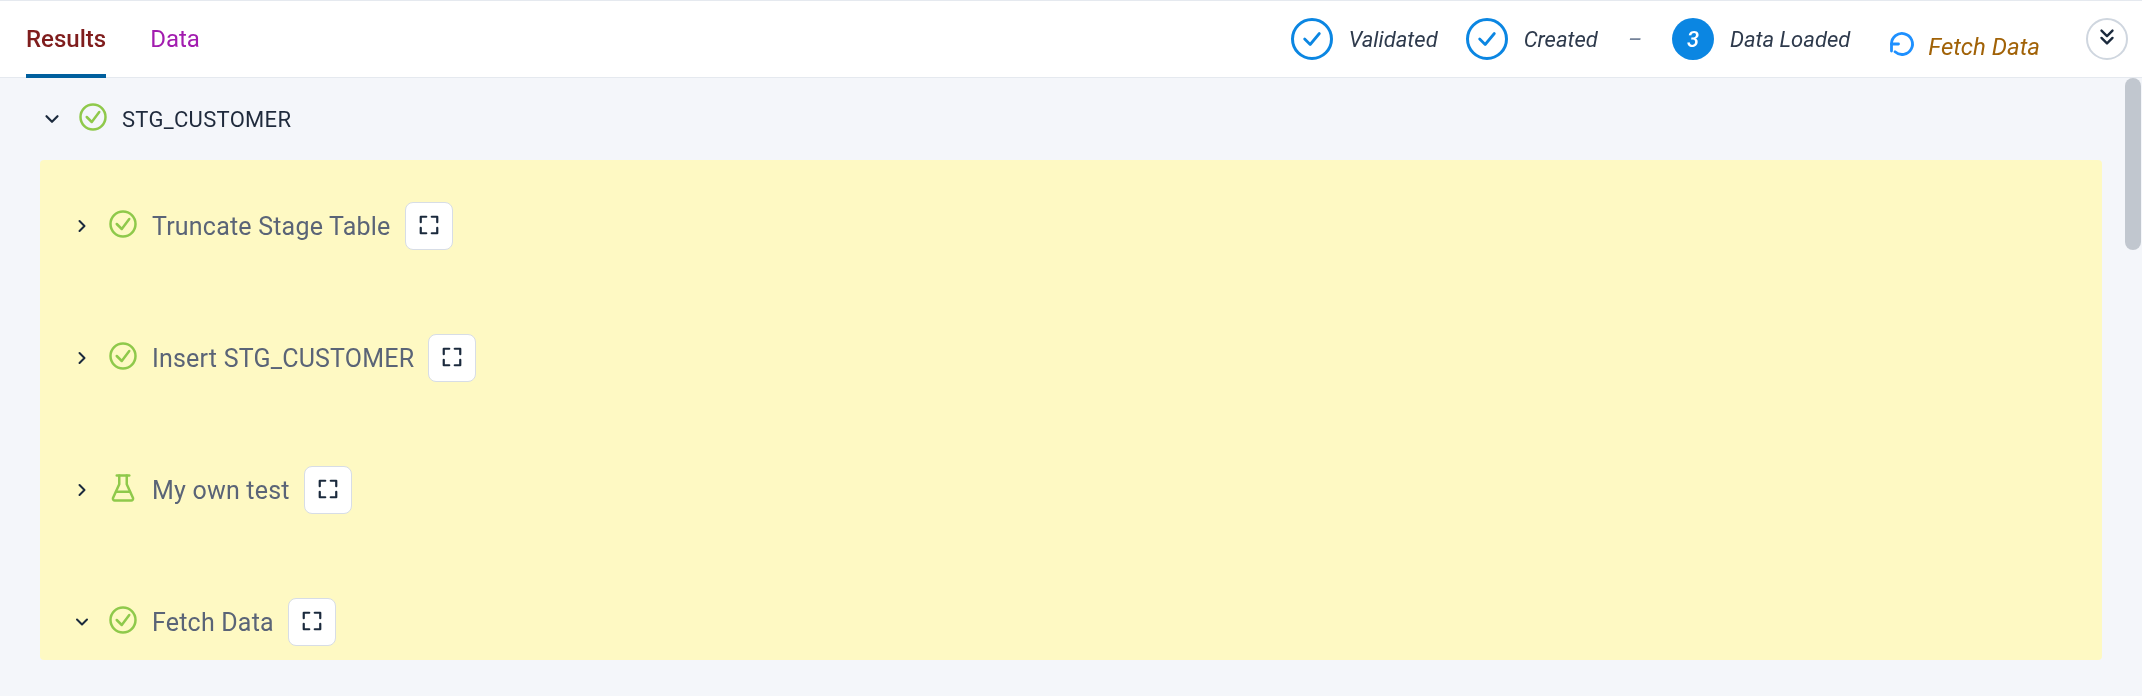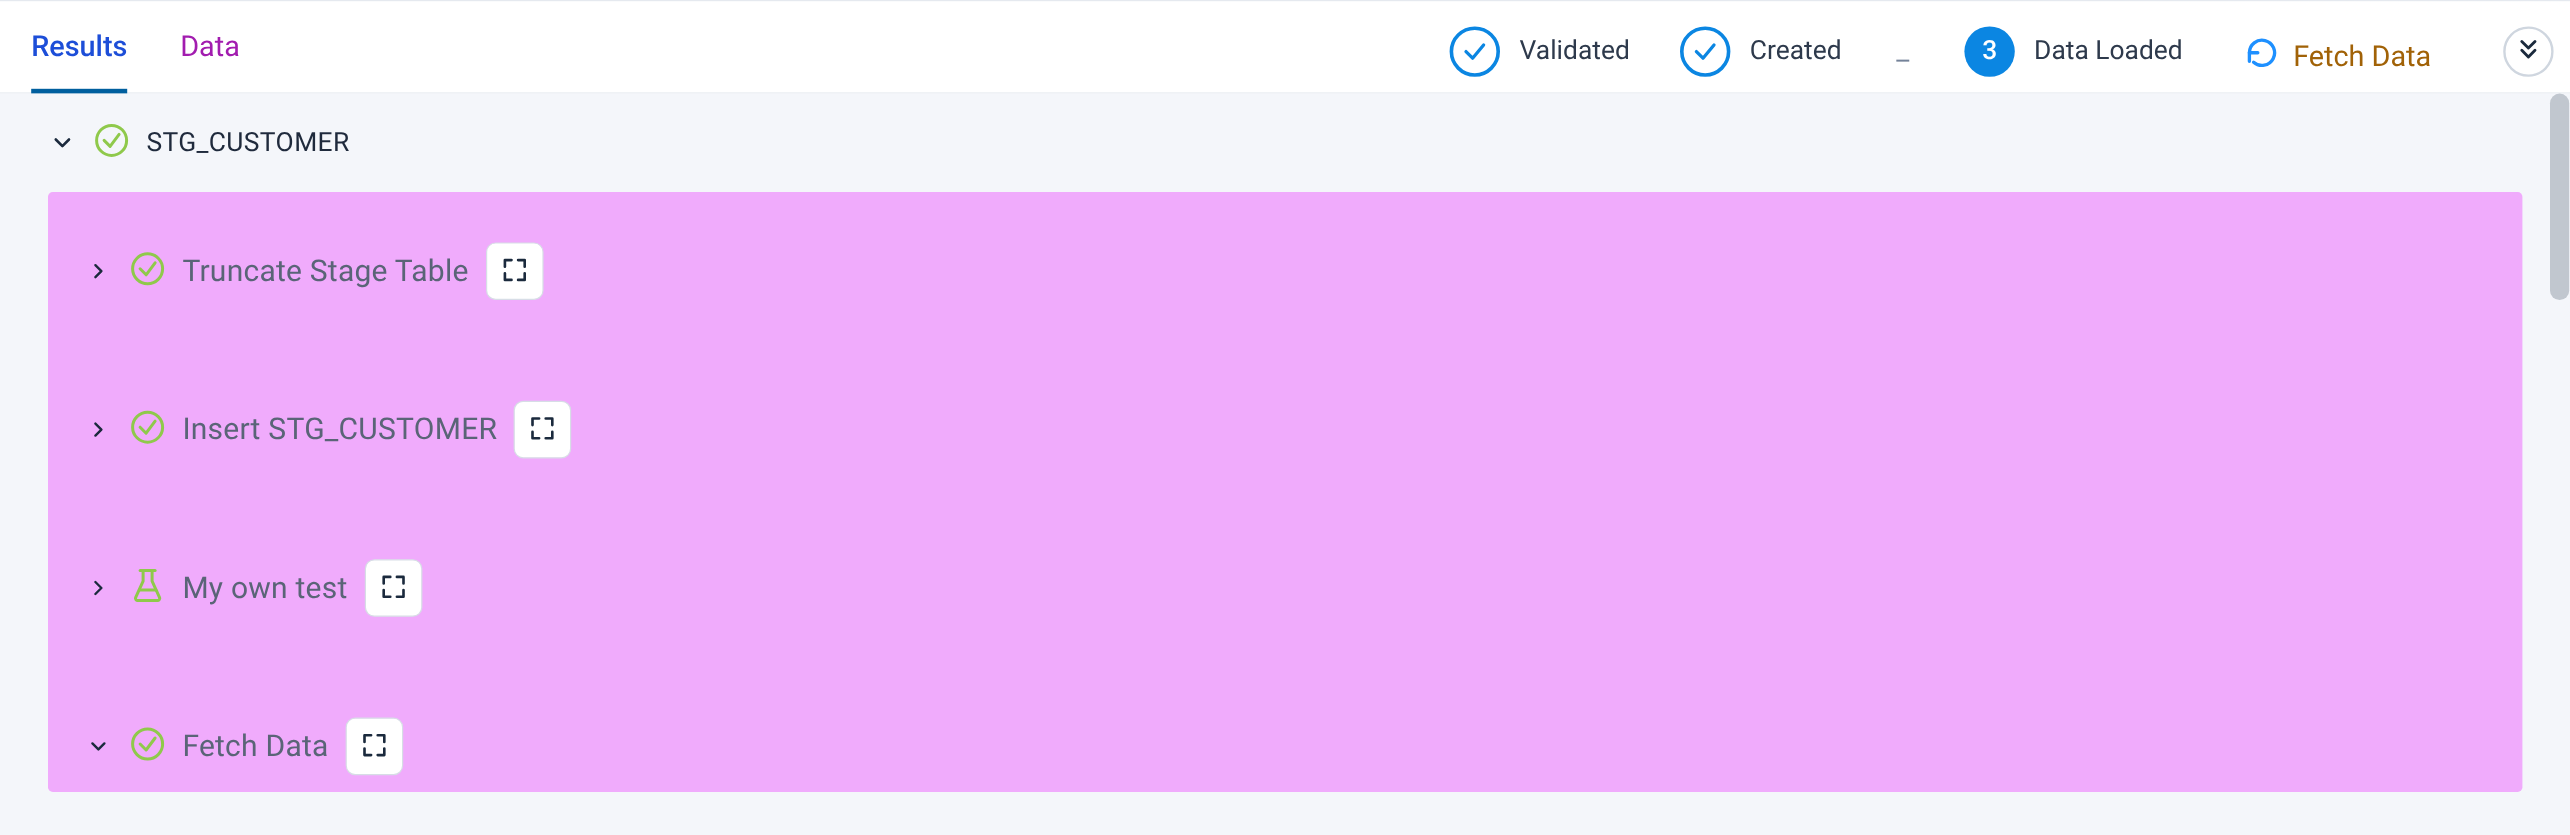--- a/index.html
+++ b/index.html
@@ -34,36 +34,37 @@
     .tab {
       font-size: 24px;
       color: #a21caf;
       cursor: pointer;
       height: 100%;
       display: flex;
       align-items: center;
       position: relative;
     }
     .tab.active {
-      color: #1d4ed8;
+      color: #7f1d1d;
       font-weight: 500;
     }
     .tab.active::after {
       content: "";
       position: absolute;
       left: 0;
       right: 0;
       bottom: -1px;
       height: 4px;
       background: #005f9e;
     }
     .status-area {
       display: flex;
-      align-items: flex-end;
-      gap: 42px;
+      align-items: center;
+      gap: 28px;
+      font-style: italic;
     }
     .status-item {
       display: flex;
       align-items: center;
       gap: 16px;
     }
     .status-circle {
       width: 42px;
       height: 42px;
       border-radius: 50%;
@@ -134,21 +135,21 @@
       align-items: center;
       gap: 14px;
       padding: 24px 40px;
     }
     .group-title {
       font-size: 22px;
       color: #1f2a3c;
       letter-spacing: 0.3px;
     }
     .inner-card {
-      background: #f0abfc;
+      background: #fef9c3;
       margin: 0 40px 0 40px;
       border-radius: 4px;
       padding: 28px 26px 0 26px;
     }
     .step-row {
       display: flex;
       align-items: center;
       gap: 14px;
       padding: 14px 4px;
       margin-bottom: 56px;

